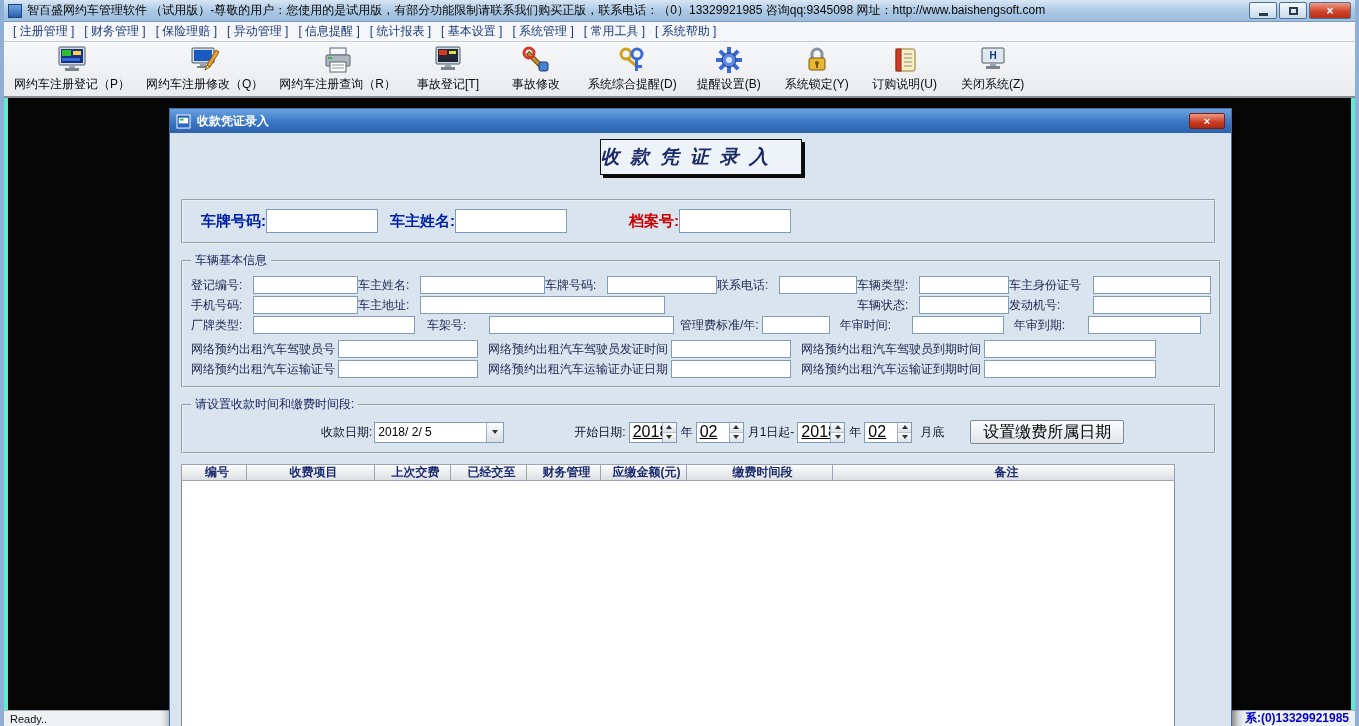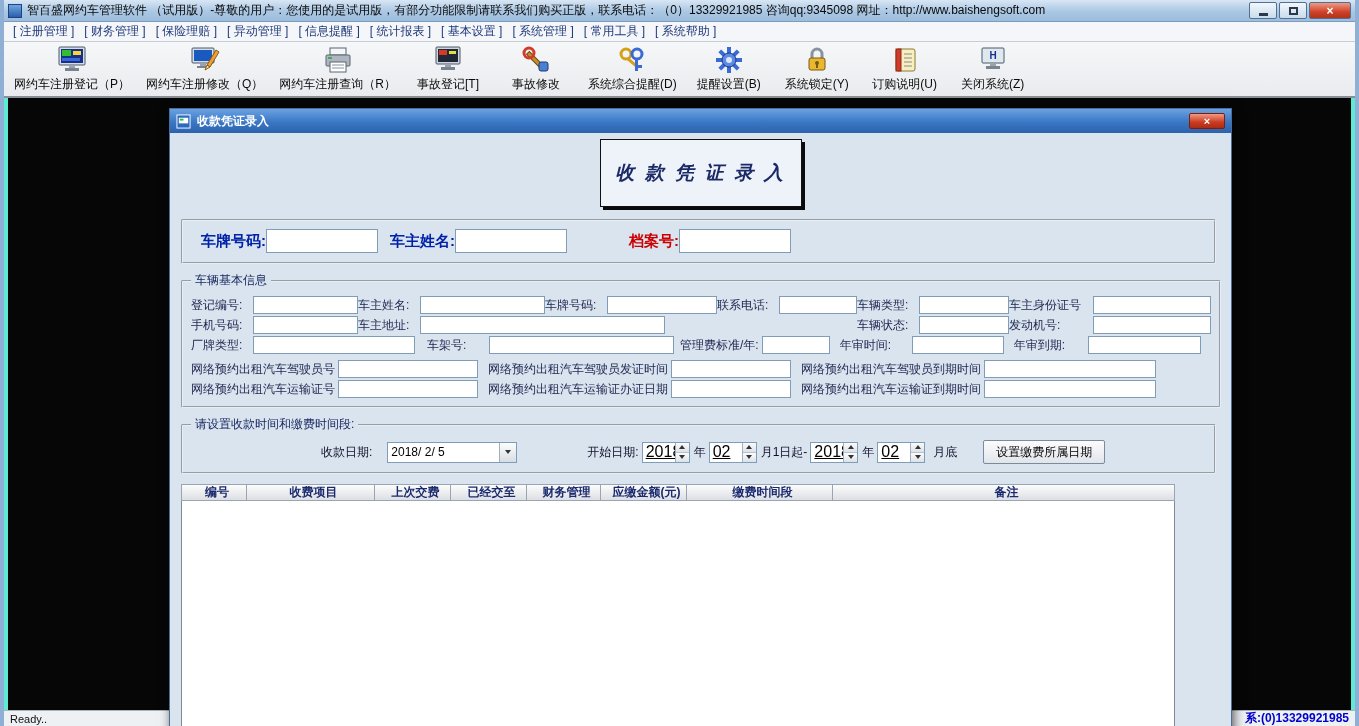--- a/index.html
+++ b/index.html
@@ -48,21 +48,21 @@
     display:flex; flex-direction:column; }
   .dlg-titlebar { height:24px; flex:0 0 auto; background:linear-gradient(#6aa2e2,#3a77c4 55%,#2c62ad);
     display:flex; align-items:center; gap:6px; padding:0 6px; }
   .dlg-icon { width:15px; height:15px; flex:0 0 auto; }
   .dlg-title { color:#fff; font-size:12px; font-weight:bold; flex:1; }
   .dlg-close { width:36px; height:16px; border:1px solid #7e1d0e; border-radius:2px;
     background:linear-gradient(#f09a82,#ca3a20 60%,#a92d15); color:#fff; font-size:11px; font-weight:bold;
     display:flex; align-items:center; justify-content:center; }
   .dlg-body { flex:1; padding:4px 11px 0; display:flex; flex-direction:column; overflow:hidden; }
 
-  .heading-box { width:202px; margin:2px auto 12px; padding:20px 0; text-align:center;
+  .heading-box { width:202px; margin:2px auto 24px; padding:4px 0; 
     background:#eef3fa; border:1px solid #111; box-shadow:3px 3px 0 #0a0a0a;
     font-family:"Liberation Serif","DejaVu Serif",serif; font-weight:bold; font-style:italic;
     font-size:19px; letter-spacing:3px; color:#1b2a66; }
 
   fieldset.group { border:2px groove #e7eef6; border-radius:2px; margin:0 4px 8px 0; padding:5px 8px 6px; }
   .group-title { font-size:12px; color:#1a2860; padding:0 4px; }
 
   
   .search-row { display:flex; align-items:center; height:30px; }
   .blabel { font-size:15px; font-weight:bold; color:#0022aa; white-space:nowrap; }
@@ -72,34 +72,34 @@
   
   .irow { display:flex; align-items:center; margin:2px 0; }
   .ilabel { display:inline-block; font-size:12px; color:#222a52; 
     padding-right:3px; white-space:nowrap; }
   .iin { height:18px; border:1px solid #7f9db9; background:#fff; font-size:12px; padding:0 2px; }
   .spacer { flex:1; }
 
   
   .prow { display:flex; align-items:center; height:28px; }
   .plabel { font-size:12px; color:#10102a; white-space:nowrap; }
-  .combo { display:inline-flex; width:130px; height:21px; border:1px solid #7f9db9; background:#fff; margin-left:15px;text-align:right; }
+  .combo { display:inline-flex; width:130px; height:21px; border:1px solid #7f9db9; background:#fff; margin-left:2px;text-align:right; }
   .combo-val { flex:1; font-size:12px; display:flex; align-items:center; padding-left:3px; color:#000; }
   .combo-btn { width:17px; background:linear-gradient(#fdfdfd,#d8dde3); border-left:1px solid #9fb0c2;
     display:flex; align-items:center; justify-content:center; }
   .spin { display:inline-flex; height:21px; border:1px solid #7f9db9; background:#fff; margin-left:3px; }
   .spin-val { width:32px; font-size:16px; display:flex; align-items:center; padding-left:3px; color:#000;text-decoration:underline; }
   .spin-btns { width:14px; display:flex; flex-direction:column; border-left:1px solid #9fb0c2; }
   .spin-btn { flex:1; background:linear-gradient(#fbfbfb,#dde2e8); display:flex; align-items:center; justify-content:center; }
   .spin-btn + .spin-btn { border-top:1px solid #b8c2cc; }
   .tri-up { width:0; height:0; border-left:3px solid transparent; border-right:3px solid transparent;
     border-bottom:4px solid #333; }
   .tri-down { width:0; height:0; border-left:3px solid transparent; border-right:3px solid transparent;
     border-top:4px solid #333; }
-  .btn { height:24px; margin-left:26px; padding:0 12px; font-size:12px; color:#000;
+  .btn { height:24px; margin-left:26px; padding:0 12px; font-size:16px; color:#000;
     background:linear-gradient(#fcfcfd,#e1e5ea); border:1px solid #7b8a9c; border-radius:2px; }
 
   
   .table-wrap { width:994px; display:flex; flex-direction:column; margin-top:2px; }
   .thead { display:flex; height:17px; flex:0 0 auto; }
   .th { background:linear-gradient(#fcfcfc,#dcdfe3); border:1px solid #9aa4b2; border-left:none;
     font-size:12px; font-weight:bold; color:#1a2a6e; display:flex; align-items:center;
     justify-content:center; white-space:nowrap; overflow:hidden;padding-left:6px; }
   .th:first-child { border-left:1px solid #9aa4b2; }
   .tbody { position:relative; height:302px; background:#fff; border:1px solid #808b98; border-top:none; }

